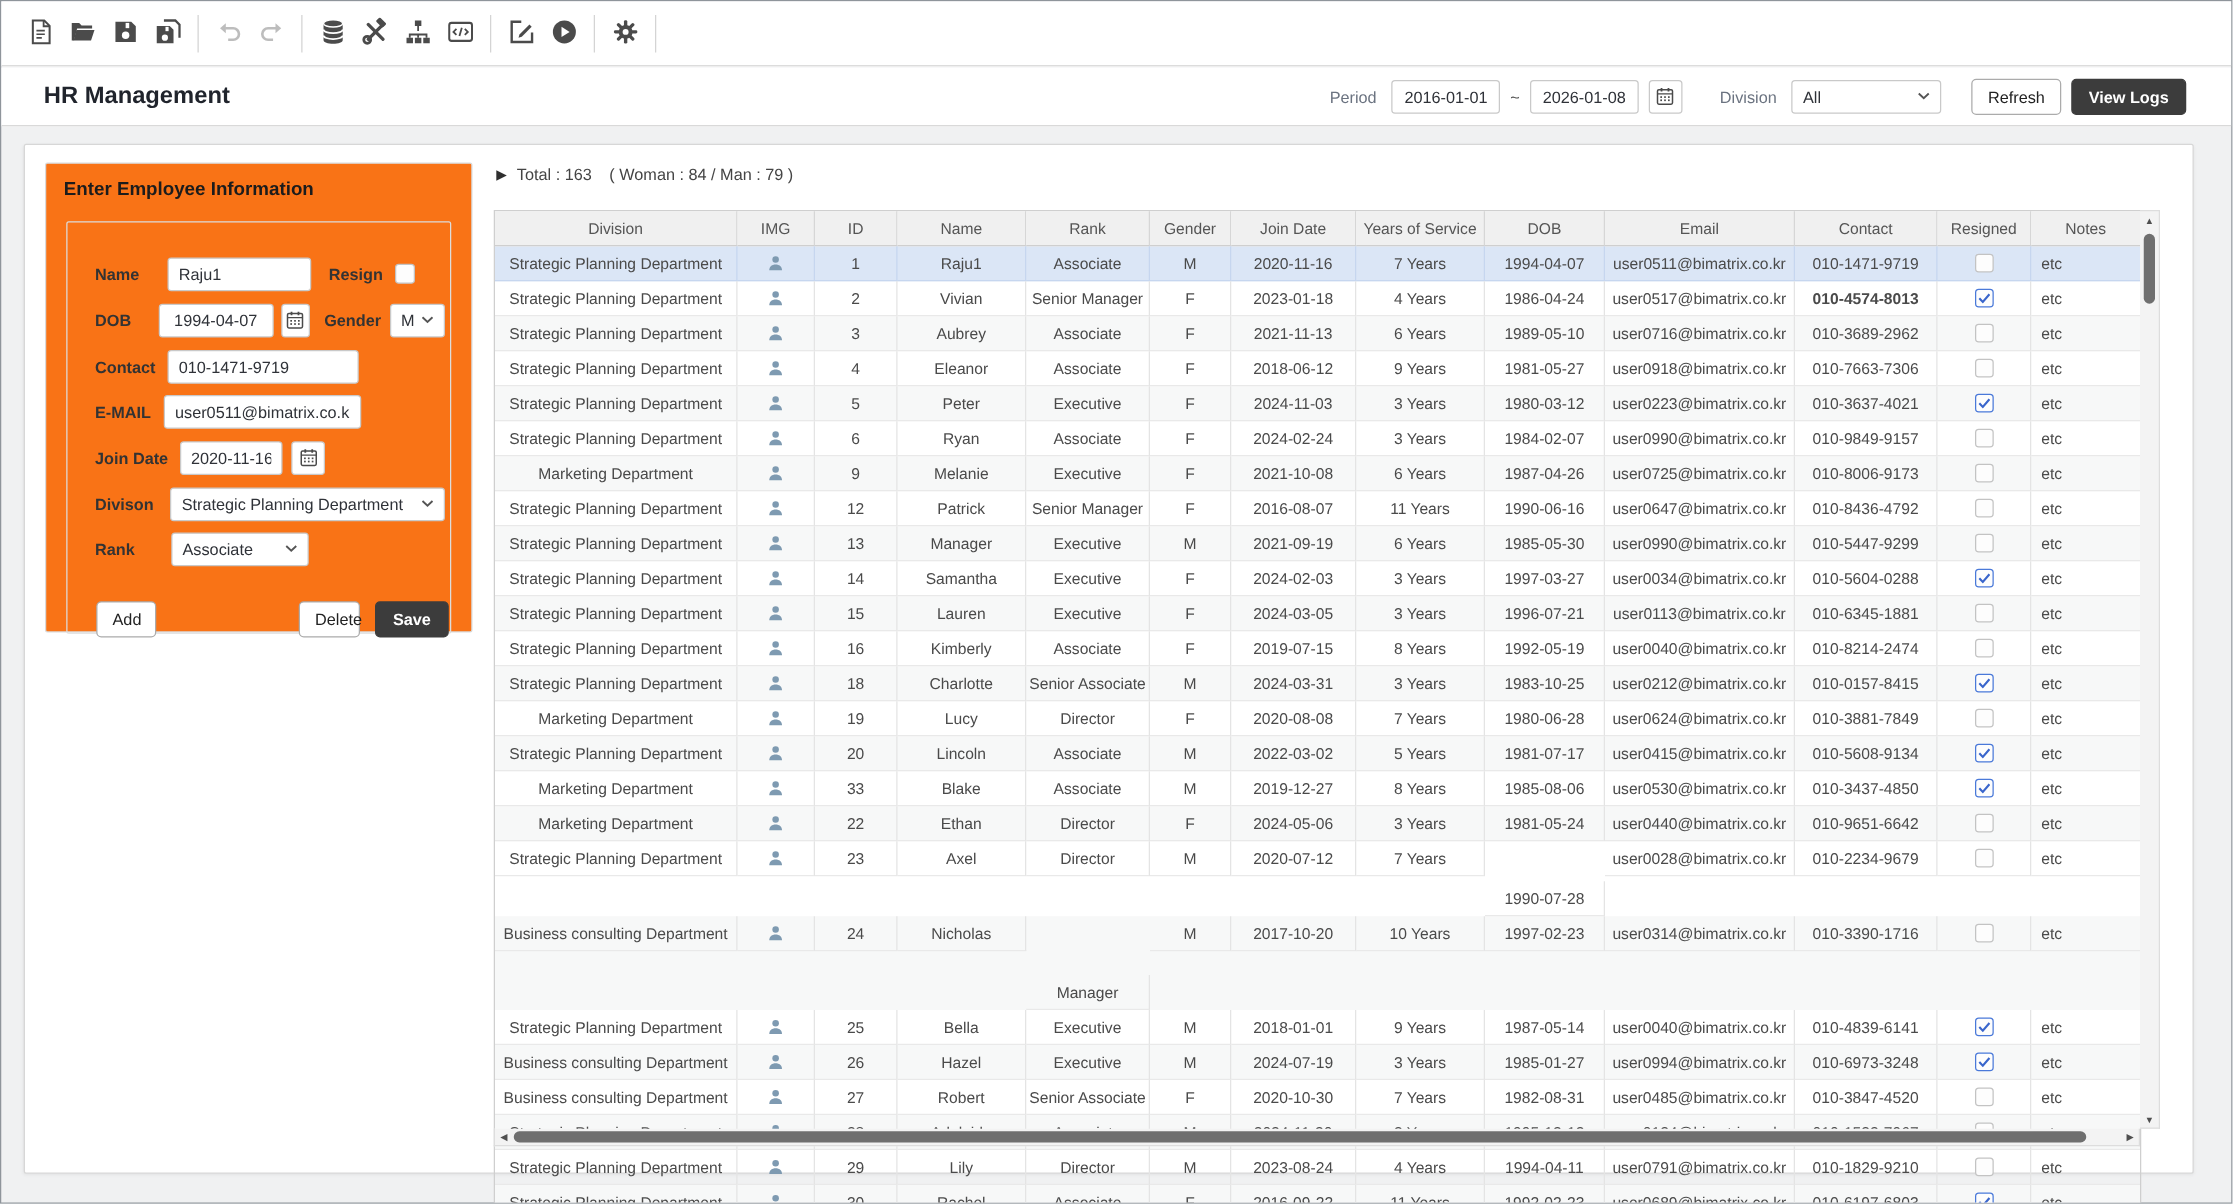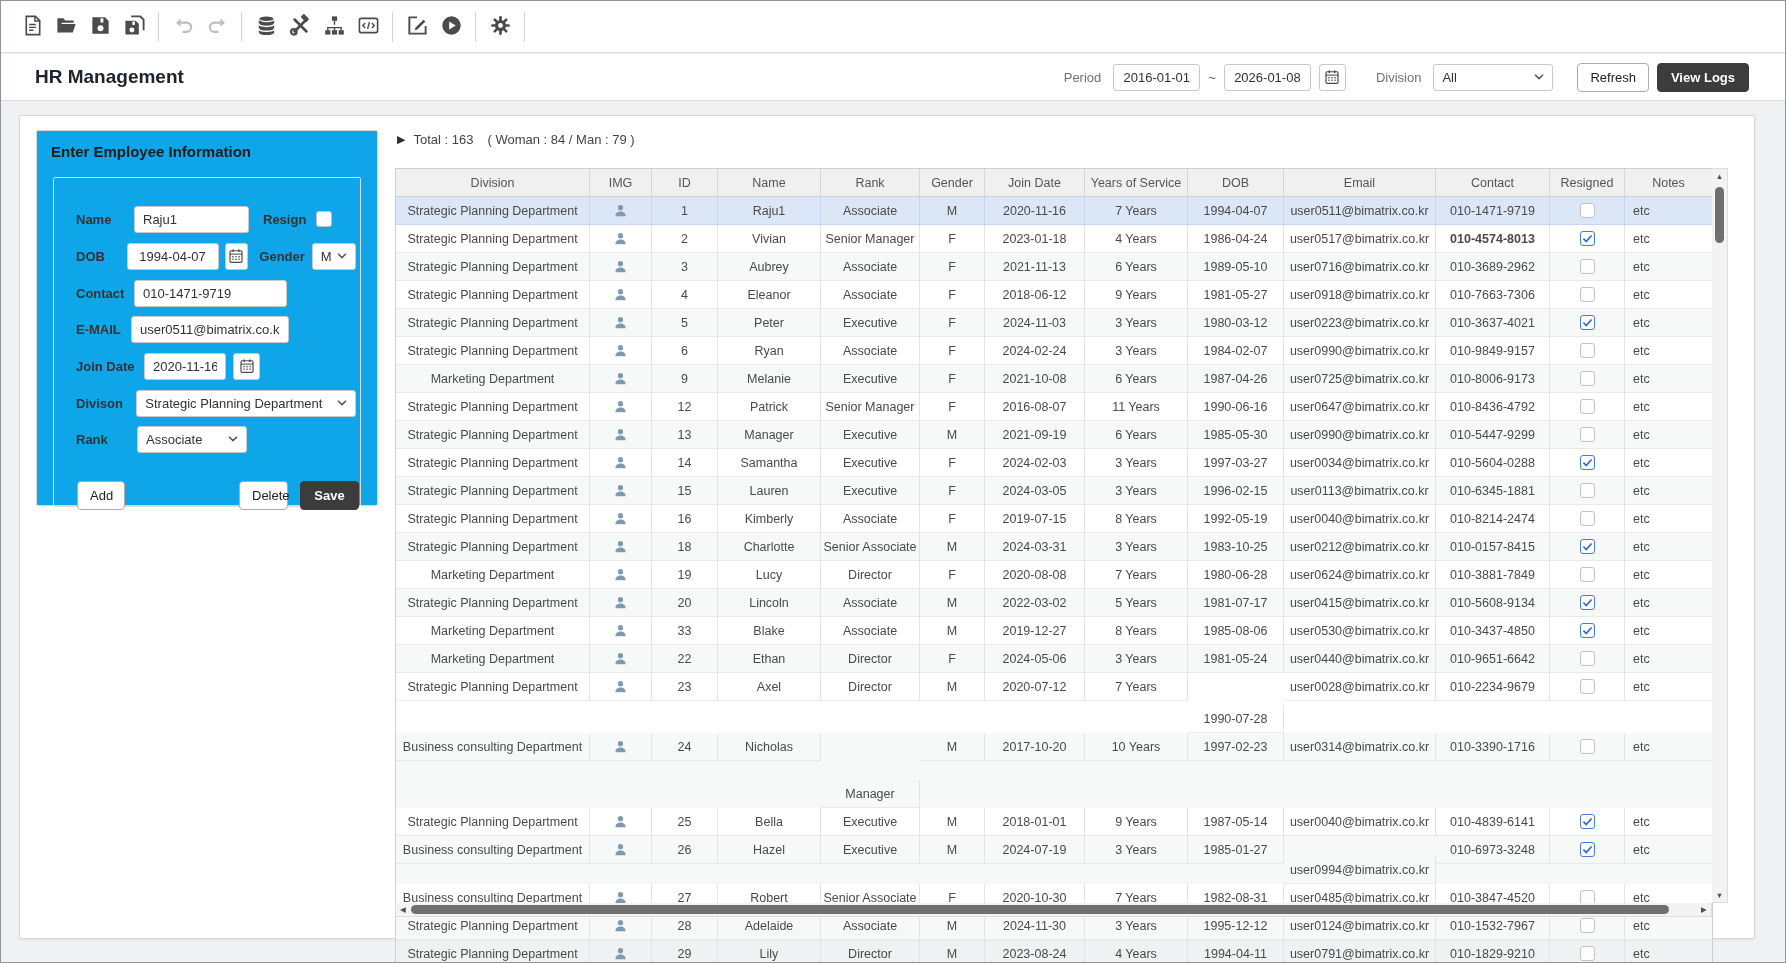--- a/index.html
+++ b/index.html
@@ -35,21 +35,21 @@
   .btn { height:29px; border-radius:4px; font-family:inherit; font-size:13px; cursor:pointer; }
   .btn.light { background:#fff; border:1px solid #ababab; color:#222; padding:0 12px; }
   .btn.dark  { background:#3c3c3c; border:1px solid #3c3c3c; color:#fff; font-weight:700; padding:0 13px; }
 
   
   .main-panel { position:absolute; left:18px; top:114px; width:1736px; height:824px; background:#fff;
                 border:1px solid #d7d7d7; border-radius:2px; box-shadow:0 1px 3px rgba(0,0,0,.06); }
 
   
   .form-card { position:absolute; left:16px; top:14px; width:342px; height:376px;
-               border:1px solid #d9d9d9; border-radius:2px; background:#0ea5e9; }
+               border:1px solid #d9d9d9; border-radius:2px; background:#f97316; }
   .form-title { position:absolute; left:14px; top:12px; font-size:15px; font-weight:700; color:#1c1c1c; }
   .fieldset { position:absolute; left:16px; top:46px; width:308px; height:330px;
               border:1px solid #dcdcdc; border-radius:2px; }
   .frow { position:absolute; height:28px; display:flex; align-items:center; }
   .flabel { font-size:13px; font-weight:700; color:#333; }
   .fieldset .txt { height:27px; }
   .cb { width:16px; height:16px; border:1px solid #c3c3c3; border-radius:3px; background:#fdfdfd;
         display:flex; align-items:center; justify-content:center; cursor:pointer; }
   .cb.checked { border-color:#4a79d9; }
 
@@ -631,21 +631,21 @@
                   <path d="M4.8 20c0-4.1 3.1-6.5 7.2-6.5s7.2 2.4 7.2 6.5z"></path>
                 </svg>
               </span>
             </div>
             <div class="cell" style="width: 66px;">15</div>
             <div class="cell" style="width: 103px;">Lauren</div>
             <div class="cell" style="width: 99px;">Executive</div>
             <div class="cell" style="width: 65px;">F</div>
             <div class="cell" style="width: 100px;">2024-03-05</div>
             <div class="cell" style="width: 103px;">3 Years</div>
-            <div class="cell" style="width: 96px;">1996-02-15</div>
+            <div class="cell" style="width: 96px;">1996-07-21</div>
             <div class="cell" style="width: 152px;">user0113@bimatrix.co.kr</div>
             <div class="cell" style="width: 114px;">010-6345-1881</div>
             <div class="cell" style="width: 75px;">
               <span class="cb"></span>
             </div>
             <div class="cell left" style="width: 87px;">etc</div>
           </div>
           <div class="row">
             <div class="cell" style="width: 194px;">Strategic Planning Department</div>
             <div class="cell" style="width: 62px;">
@@ -888,21 +888,21 @@
                 </svg>
               </span>
             </div>
             <div class="cell" style="width: 66px;">26</div>
             <div class="cell" style="width: 103px;">Hazel</div>
             <div class="cell" style="width: 99px;">Executive</div>
             <div class="cell" style="width: 65px;">M</div>
             <div class="cell" style="width: 100px;">2024-07-19</div>
             <div class="cell" style="width: 103px;">3 Years</div>
             <div class="cell" style="width: 96px;">1985-01-27</div>
-            <div class="cell" style="width: 152px; margin-top: 20px;">user0994@bimatrix.co.kr</div>
+            <div class="cell" style="width: 152px;">user0994@bimatrix.co.kr</div>
             <div class="cell" style="width: 114px;">010-6973-3248</div>
             <div class="cell" style="width: 75px;">
               <span class="cb checked">
                 <svg viewBox="0 0 12 10" style="width:11px;height:9px">
                   <path d="M1.5 5.2 4.6 8.4 10.5 1.6" fill="none" stroke="#3a66cc" stroke-width="1.9"></path>
                 </svg>
               </span>
             </div>
             <div class="cell left" style="width: 87px;">etc</div>
           </div>

